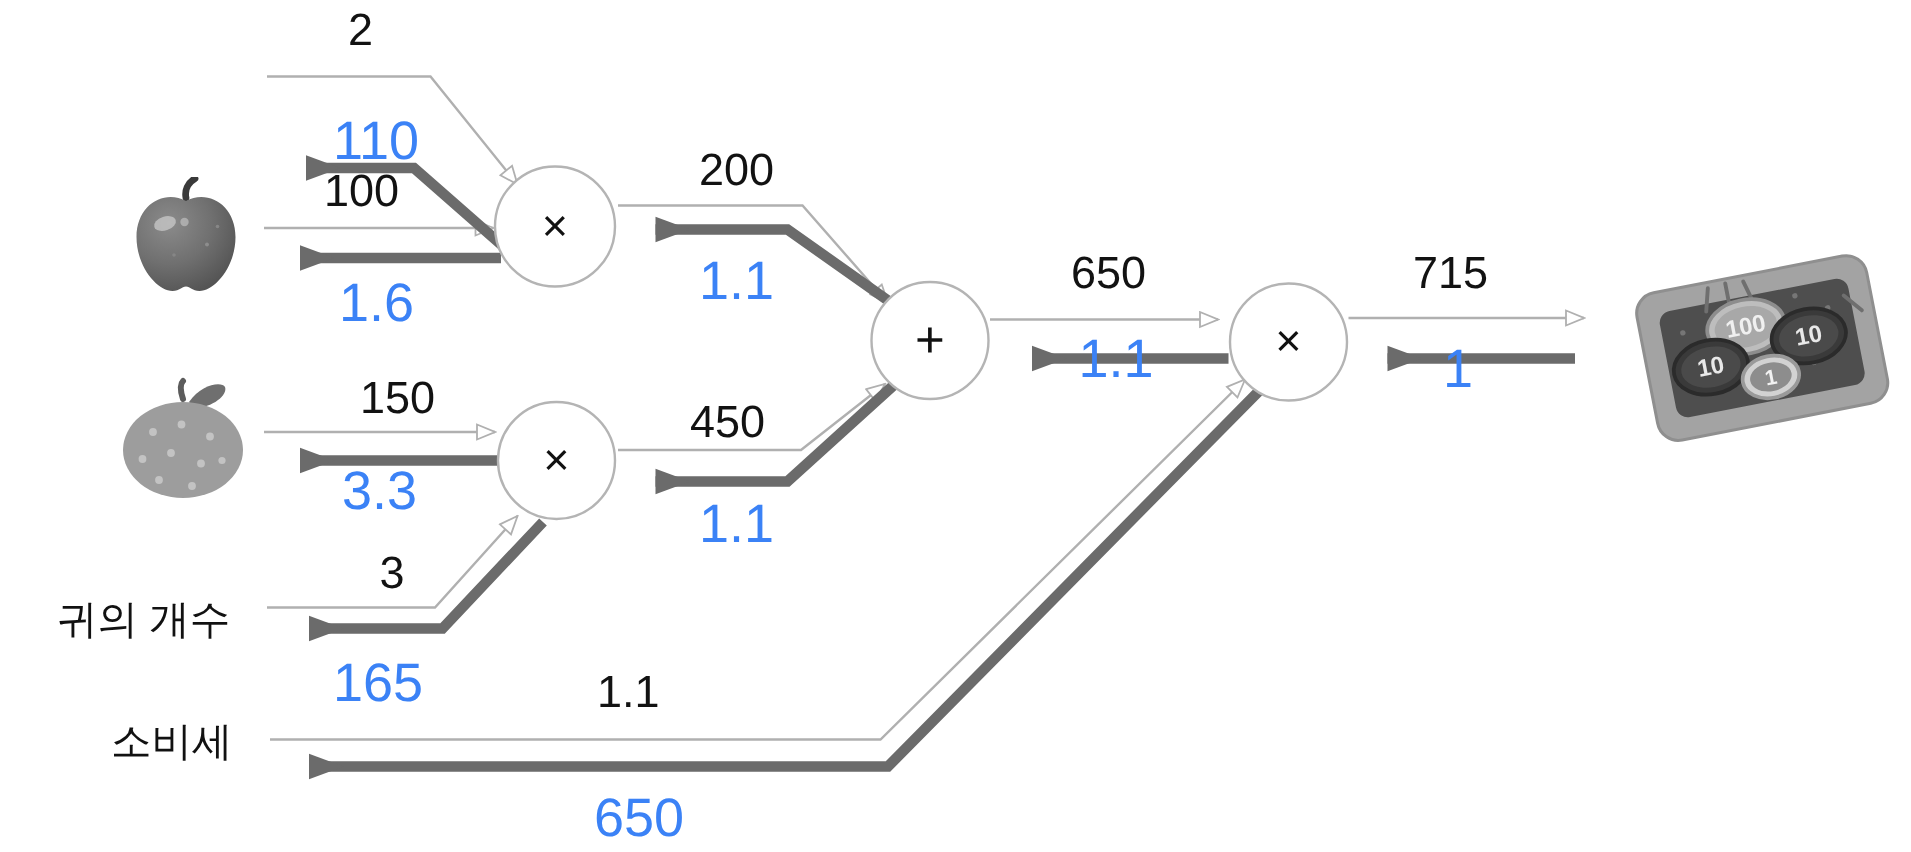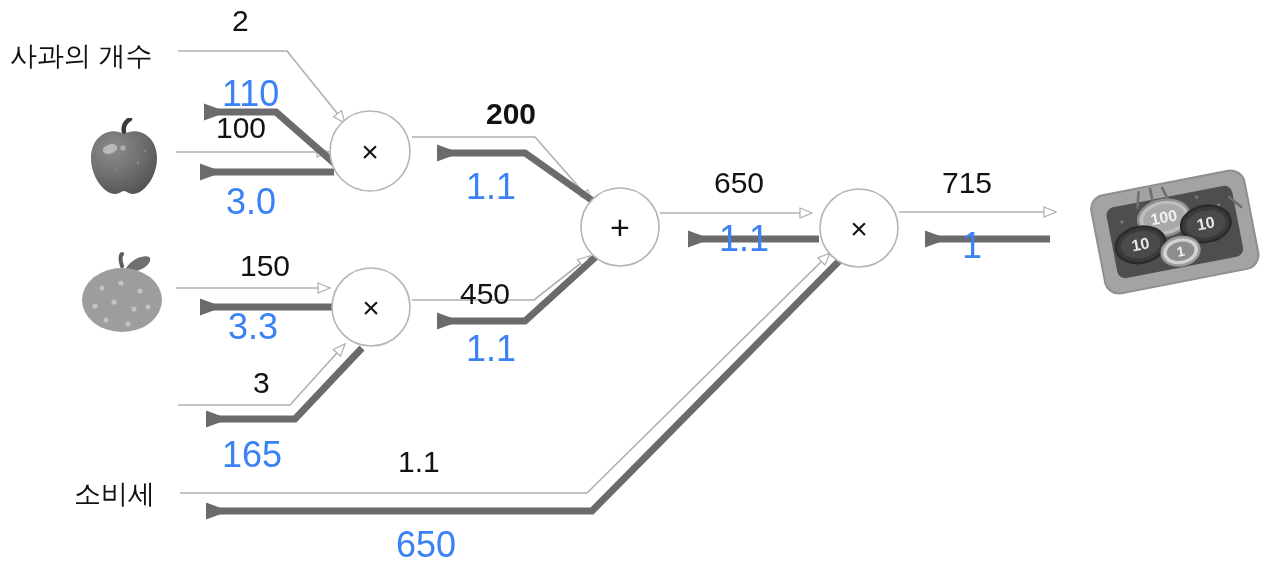--- a/index.html
+++ b/index.html
@@ -71,39 +71,39 @@
 
       <text x="370" y="151" text-anchor="middle" dominant-baseline="central" font-family="Liberation Sans, sans-serif" font-size="30" fill="#111">×</text>
       <text x="371" y="307" text-anchor="middle" dominant-baseline="central" font-family="Liberation Sans, sans-serif" font-size="30" fill="#111">×</text>
       <text x="620" y="227" text-anchor="middle" dominant-baseline="central" font-family="Liberation Sans, sans-serif" font-size="34" fill="#111">+</text>
       <text x="859" y="228" text-anchor="middle" dominant-baseline="central" font-family="Liberation Sans, sans-serif" font-size="30" fill="#111">×</text>
     </g>
   </svg>
 
   <div class="lbl lbl-fwd" style="left:232px;top:6px;">2</div>
   <div class="lbl lbl-fwd" style="left:216px;top:113px;">100</div>
-  <div class="lbl lbl-fwd" style="left:486px;top:99px;font-weight:bold;">200</div>
+  <div class="lbl lbl-fwd" style="left:466px;top:99px;">200</div>
   <div class="lbl lbl-fwd" style="left:240px;top:251px;">150</div>
   <div class="lbl lbl-fwd" style="left:253px;top:368px;">3</div>
-  <div class="lbl lbl-fwd" style="left:460px;top:279px;text-align:center;">450</div>
+  <div class="lbl lbl-fwd" style="left:460px;top:267px;text-align:center;">450</div>
   <div class="lbl lbl-fwd" style="left:714px;top:168px;">650</div>
   <div class="lbl lbl-fwd" style="left:398px;top:447px;">1.1</div>
   <div class="lbl lbl-fwd" style="left:942px;top:168px;text-align:right;">715</div>
 
   <div class="lbl lbl-back" style="left:222px;top:76px;">110</div>
-  <div class="lbl lbl-back" style="left:226px;top:184px;">3.0</div>
+  <div class="lbl lbl-back" style="left:226px;top:184px;">1.6</div>
   <div class="lbl lbl-back" style="left:466px;top:169px;">1.1</div>
   <div class="lbl lbl-back" style="left:228px;top:309px;">3.3</div>
   <div class="lbl lbl-back" style="left:222px;top:437px;">165</div>
   <div class="lbl lbl-back" style="left:466px;top:331px;">1.1</div>
   <div class="lbl lbl-back" style="left:719px;top:221px;">1.1</div>
   <div class="lbl lbl-back" style="left:396px;top:527px;">650</div>
   <div class="lbl lbl-back" style="left:962px;top:228px;">1</div>
 
-  <div class="lbl lbl-var" style="left:10px;top:43px;">사과의 개수</div>
+  <div class="lbl lbl-var" style="left:38px;top:400px;">귀의 개수</div>
   <div class="lbl lbl-var" style="left:74px;top:481px;">소비세</div>
 
   <div class="pic" style="left:83px;top:118px;">
     <svg width="82" height="78" viewBox="0 0 82 78">
       <defs>
         <radialGradient id="appleG" cx="33%" cy="28%" r="78%">
           <stop offset="0%" stop-color="#8b8b8b"></stop>
           <stop offset="55%" stop-color="#707070"></stop>
           <stop offset="100%" stop-color="#545454"></stop>
         </radialGradient>

